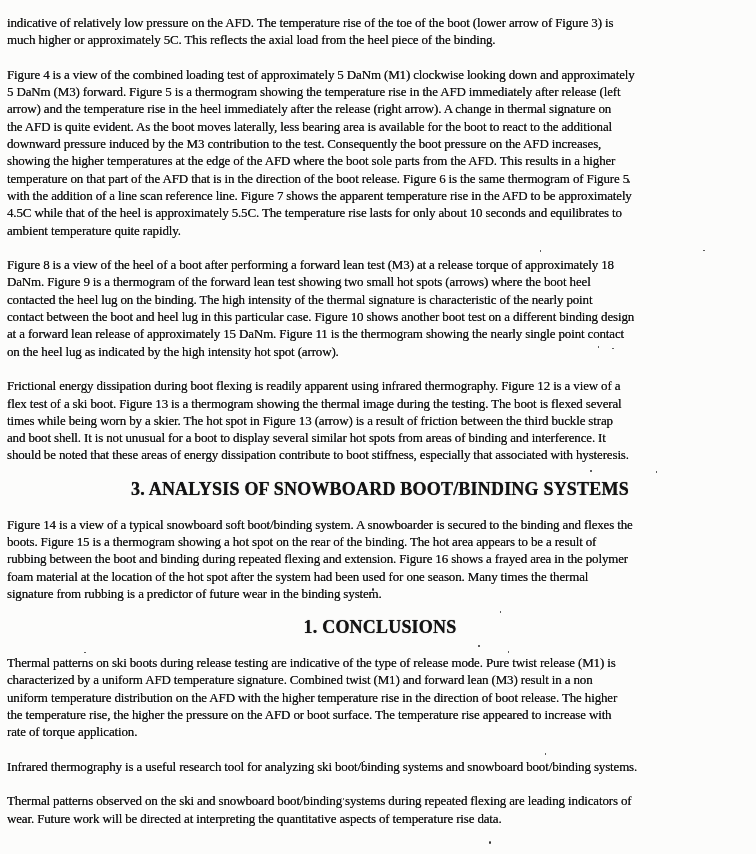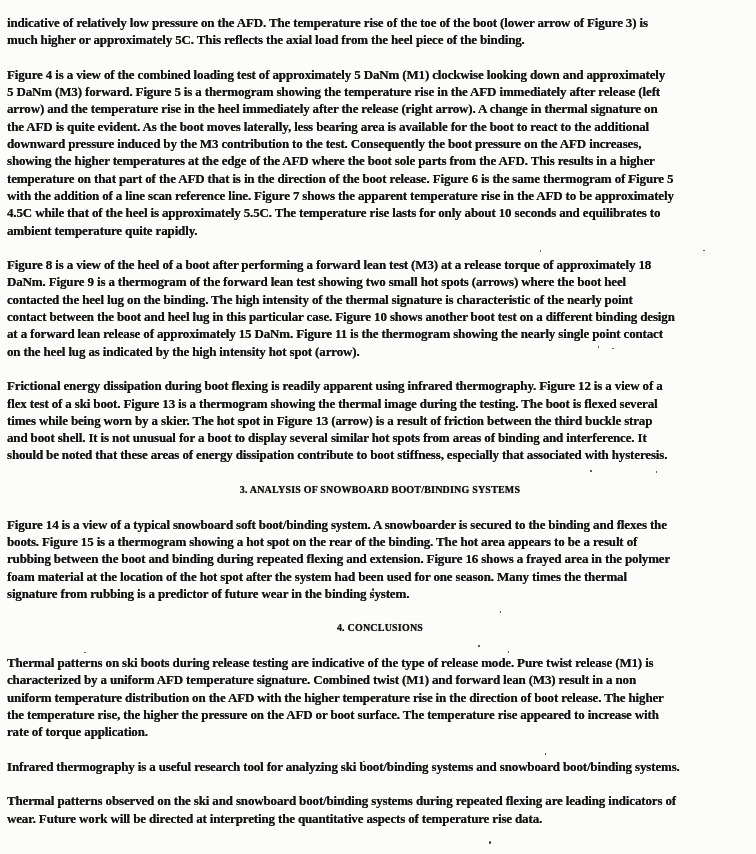--- a/index.html
+++ b/index.html
@@ -22,25 +22,24 @@
     top: 14px;
     width: 746px;
   }
   .para {
     margin: 0 0 17.3px 0;
     font-size: 13px;
     line-height: 17.3px;
     letter-spacing: -0.15px;
     white-space: pre;
     text-shadow: 0 0 0.6px rgba(10,10,10,0.8);
-    font-weight: bold;
   }
   .heading {
     margin: 0 0 17.3px 0;
-    font-size: 10px;
+    font-size: 18px;
     line-height: 17.3px;
     font-weight: bold;
     text-align: center;
     letter-spacing: 0.2px;
     white-space: pre;
     text-shadow: 0 0 0.7px rgba(10,10,10,0.9);
   }
   .speck {
     position: absolute;
     width: 2px;
@@ -76,21 +75,21 @@
 flex test of a ski boot. Figure 13 is a thermogram showing the thermal image during the testing. The boot is flexed several
 times while being worn by a skier. The hot spot in Figure 13 (arrow) is a result of friction between the third buckle strap
 and boot shell. It is not unusual for a boot to display several similar hot spots from areas of binding and interference. It
 should be noted that these areas of energy dissipation contribute to boot stiffness, especially that associated with hysteresis.</p>
     <h2 class="heading">3. ANALYSIS OF SNOWBOARD BOOT/BINDING SYSTEMS</h2>
     <p class="para">Figure 14 is a view of a typical snowboard soft boot/binding system. A snowboarder is secured to the binding and flexes the
 boots. Figure 15 is a thermogram showing a hot spot on the rear of the binding. The hot area appears to be a result of
 rubbing between the boot and binding during repeated flexing and extension. Figure 16 shows a frayed area in the polymer
 foam material at the location of the hot spot after the system had been used for one season. Many times the thermal
 signature from rubbing is a predictor of future wear in the binding system.</p>
-    <h2 class="heading">4. CONCLUSIONS</h2>
+    <h2 class="heading">1. CONCLUSIONS</h2>
     <p class="para">Thermal patterns on ski boots during release testing are indicative of the type of release mode. Pure twist release (M1) is
 characterized by a uniform AFD temperature signature. Combined twist (M1) and forward lean (M3) result in a non
 uniform temperature distribution on the AFD with the higher temperature rise in the direction of boot release. The higher
 the temperature rise, the higher the pressure on the AFD or boot surface. The temperature rise appeared to increase with
 rate of torque application.</p>
     <p class="para">Infrared thermography is a useful research tool for analyzing ski boot/binding systems and snowboard boot/binding systems.</p>
     <p class="para">Thermal patterns observed on the ski and snowboard boot/binding systems during repeated flexing are leading indicators of
 wear. Future work will be directed at interpreting the quantitative aspects of temperature rise data.</p>
   </div>
 

